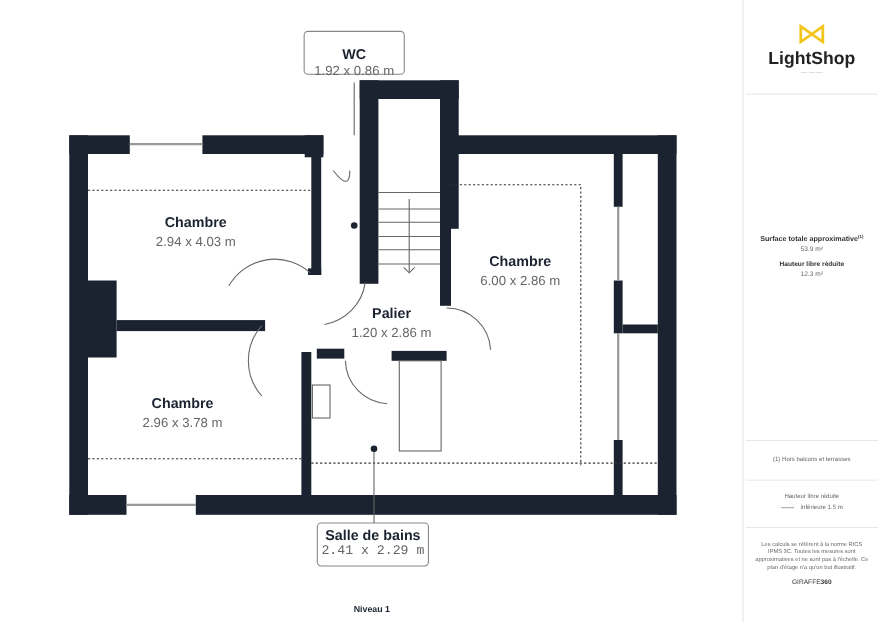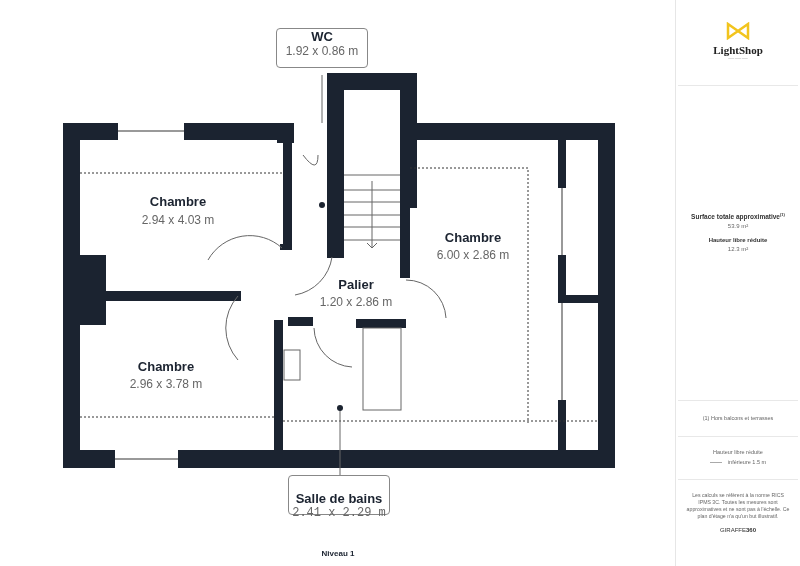--- a/index.html
+++ b/index.html
@@ -94,35 +94,35 @@
       <text x="166" y="371" font-size="13" font-weight="bold">Chambre</text>
       <text x="166" y="388" font-size="12" fill="#666">2.96 x 3.78 m</text>
       <text x="356" y="289" font-size="13" font-weight="bold">Palier</text>
       <text x="356" y="306" font-size="12" fill="#666">1.20 x 2.86 m</text>
       <text x="473" y="242" font-size="13" font-weight="bold">Chambre</text>
       <text x="473" y="259" font-size="12" fill="#666">6.00 x 2.86 m</text>
       <text x="338" y="556" font-size="8" font-weight="bold">Niveau 1</text>
     </g>
   </svg>
   <div class="lbl" style="left:276px;top:28px;width:90px;height:38px;">
-    <div class="t" style="font-size:13px;margin-top:0;">WC</div>
+    <div class="t" style="font-size:13px;margin-top:13px;">WC</div>
     <div class="d" style="font-size:12px;">1.92 x 0.86 m</div>
   </div>
   <div class="lbl" style="left:288px;top:475px;width:100px;height:38px;">
-    <div class="t" style="font-size:13px;margin-top:15px;">Salle de bains</div>
+    <div class="t" style="font-size:13px;margin-top:3px;">Salle de bains</div>
     <div class="d" style="font-size:12px;font-family:Liberation Mono, monospace;">2.41 x 2.29 m</div>
   </div>
 </div>
 
 <div class="side">
   <div class="sec" style="top:0;height:85px;">
     <svg width="24" height="18" style="margin-top:22px;">
         <path d="M2,2 L12,9 L22,2 L22,16 L12,9 L2,16 Z" fill="none" stroke="#f2c41d" stroke-width="2.5"></path>
       </svg>
-    <div style="font-size:11px;font-weight:bold;color:#222;font-family:Liberation Serif, serif;">LightShop</div>
+    <div style="font-size:16px;font-weight:bold;color:#222;">LightShop</div>
     <div style="font-size:3px;color:#777;">—— —— ——</div>
   </div>
   <div class="sec" style="top:86px;height:314px;">
     <div style="margin-top:126px;font-size:6.5px;font-weight:bold;"><span>Surface totale approximative</span><sup style="font-size:4px;">(1)</sup></div>
     <div style="font-size:6px;color:#666;margin-top:3px;">53.9 m²</div>
     <div style="font-size:6px;font-weight:bold;margin-top:8px;">Hauteur libre réduite</div>
     <div style="font-size:6px;color:#666;margin-top:3px;">12.3 m²</div>
   </div>
   <div class="sec" style="top:401px;height:35px;font-size:5.5px;color:#666;line-height:35px;">(1) Hors balcons et terrasses</div>
   <div class="sec" style="top:437px;height:42px;font-size:5.5px;color:#666;">

